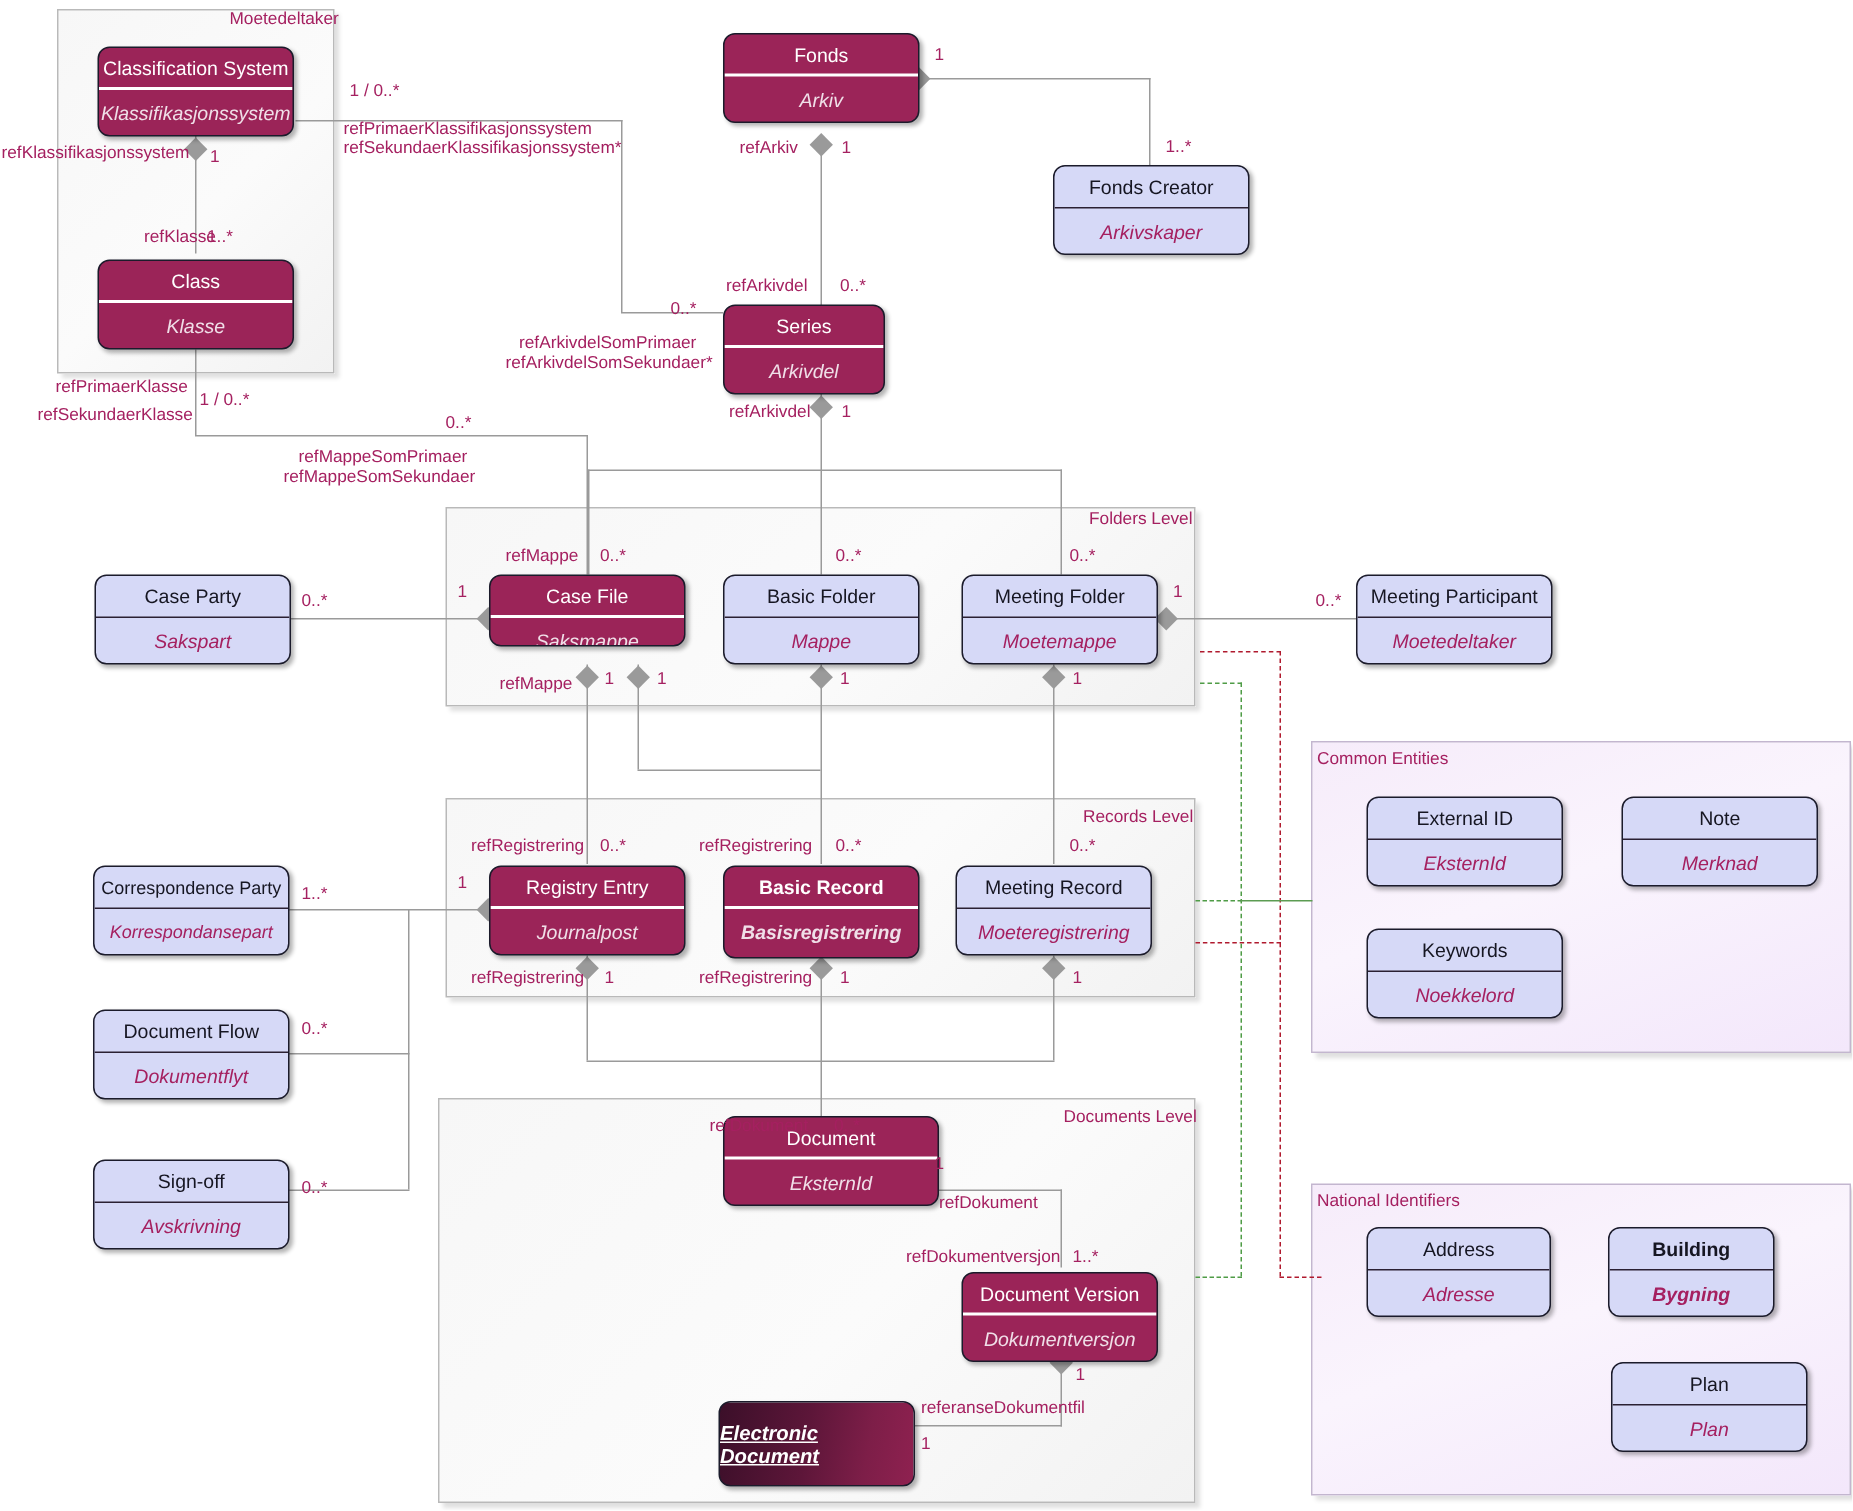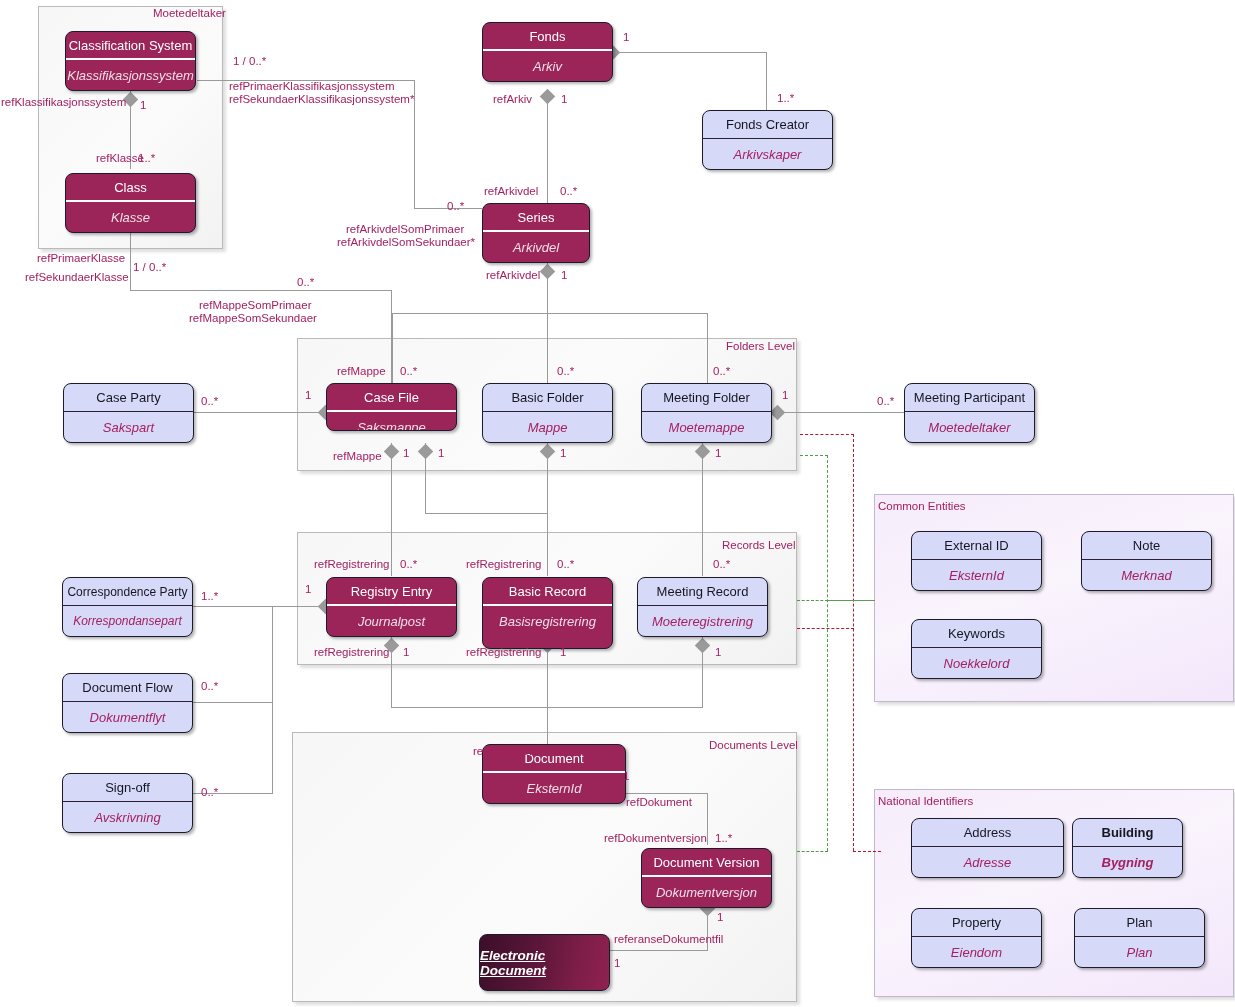--- a/index.html
+++ b/index.html
@@ -211,21 +211,21 @@
   <div class="cls light" style="left:62px;top:577px;width:131px;height:60px;">
     <div class="n" style="font-size:12px;">Correspondence Party</div>
     <div class="t" style="font-size:12px;">Korrespondansepart</div>
   </div>
 
   <div class="cls dark" style="left:326px;top:577px;width:131px;height:60px;">
     <div class="n">Registry Entry</div>
     <div class="t">Journalpost</div>
   </div>
 
-  <div class="cls dark" style="left:482px;top:577px;width:131px;height:72px;">
+  <div class="cls dark" style="left:482px;top:577px;width:131px;height:62px;font-weight:bold;">
     <div class="n">Basic Record</div>
     <div class="t">Basisregistrering</div>
   </div>
 
   <div class="cls light" style="left:637px;top:577px;width:131px;height:60px;">
     <div class="n">Meeting Record</div>
     <div class="t">Moeteregistrering</div>
   </div>
 
   <div class="cls light" style="left:62px;top:673px;width:131px;height:60px;">
@@ -258,31 +258,27 @@
   </div>
   <div class="cls light" style="left:1081px;top:531px;width:131px;height:60px;">
     <div class="n">Note</div>
     <div class="t">Merknad</div>
   </div>
   <div class="cls light" style="left:911px;top:619px;width:131px;height:60px;">
     <div class="n">Keywords</div>
     <div class="t">Noekkelord</div>
   </div>
 
-  <div class="cls light" style="left:911px;top:818px;width:153px;height:60px;">
+  <div class="cls light" style="left:911px;top:818px;width:123px;height:60px;">
     <div class="n">Address</div>
     <div class="t">Adresse</div>
   </div>
   <div class="cls light" style="left:1072px;top:818px;width:111px;height:60px;font-weight:bold;">
     <div class="n">Building</div>
     <div class="t">Bygning</div>
-  </div>
-  <div class="cls light" style="left:911px;top:908px;width:131px;height:60px;">
-    <div class="n">Property</div>
-    <div class="t">Eiendom</div>
   </div>
   <div class="cls light" style="left:1074px;top:908px;width:131px;height:60px;">
     <div class="n">Plan</div>
     <div class="t">Plan</div>
   </div>
 
   <div class="lbl" style="left:1px;top:96px;">refKlassifikasjonssystem</div>
   <div class="lbl" style="left:140px;top:99px;">1</div>
   <div class="lbl" style="left:76px;top:152px;margin-left:20px;">refKlasse</div>
   <div class="lbl" style="left:138px;top:152px;">1..*</div>

